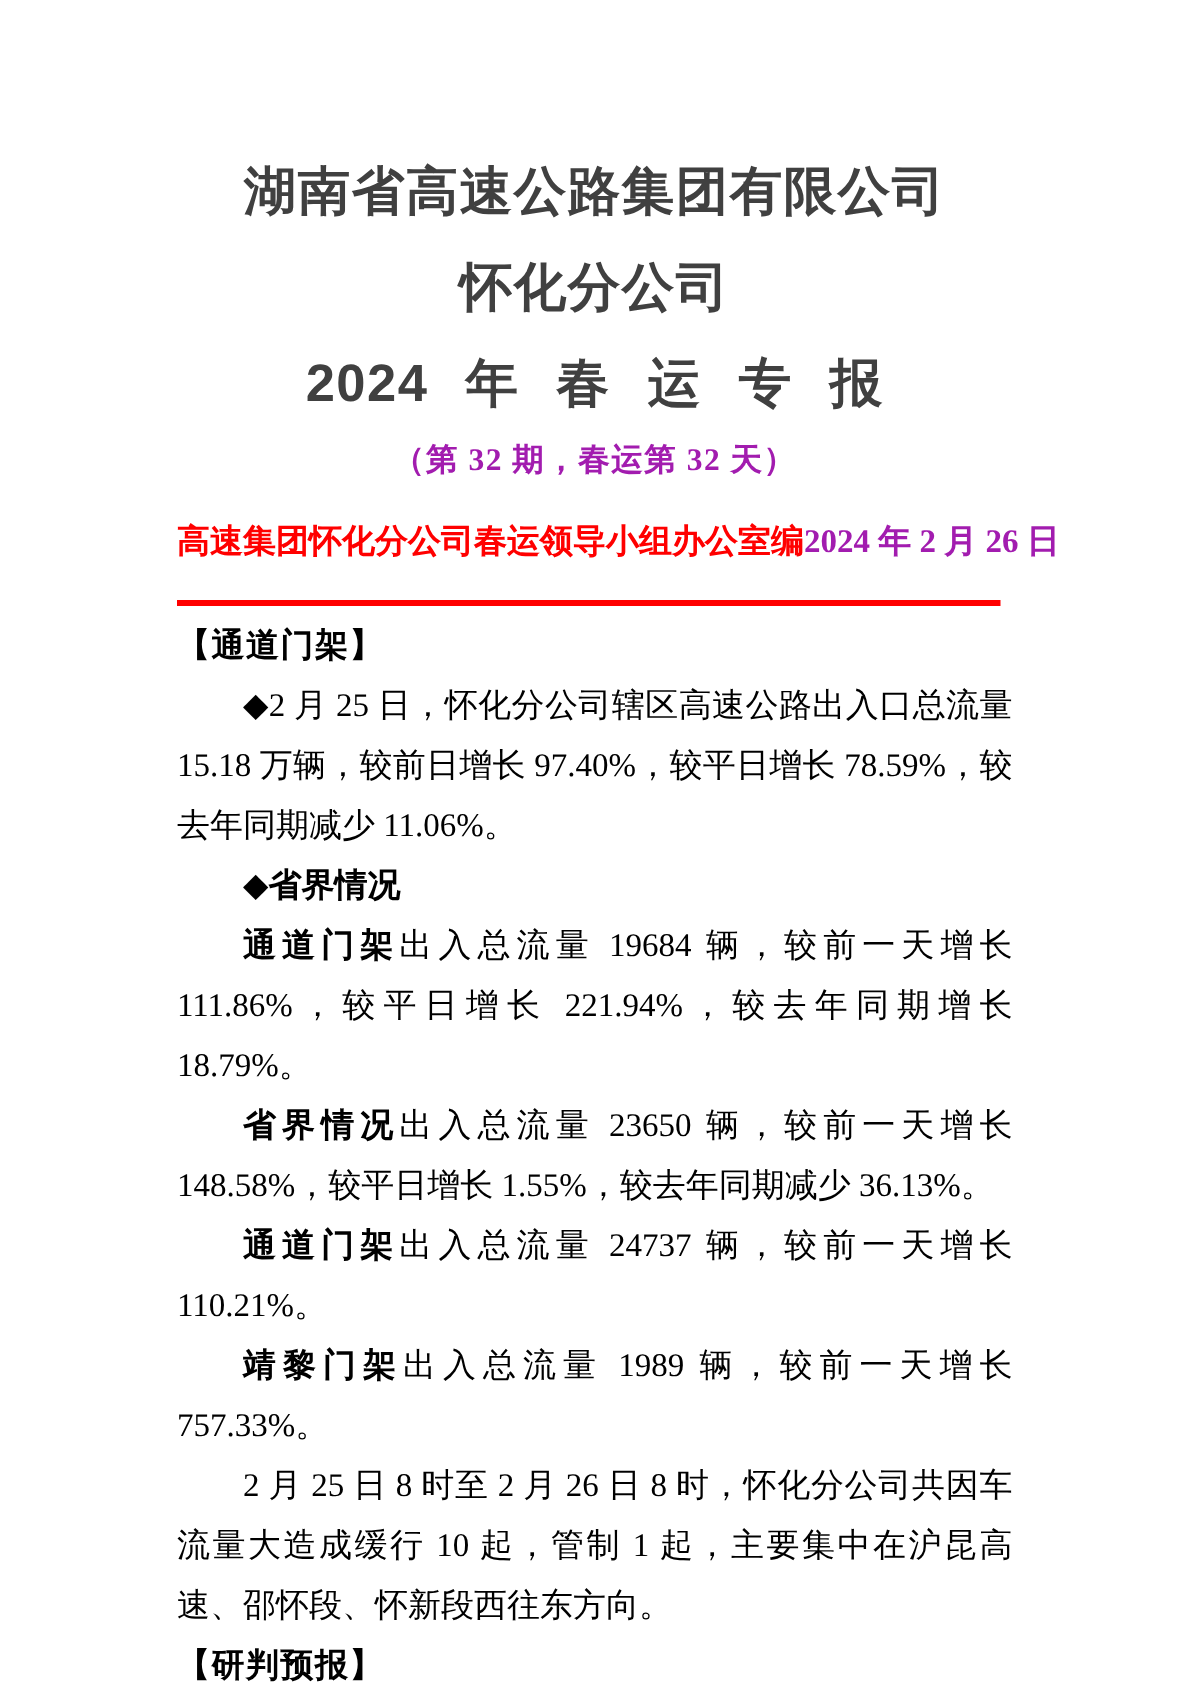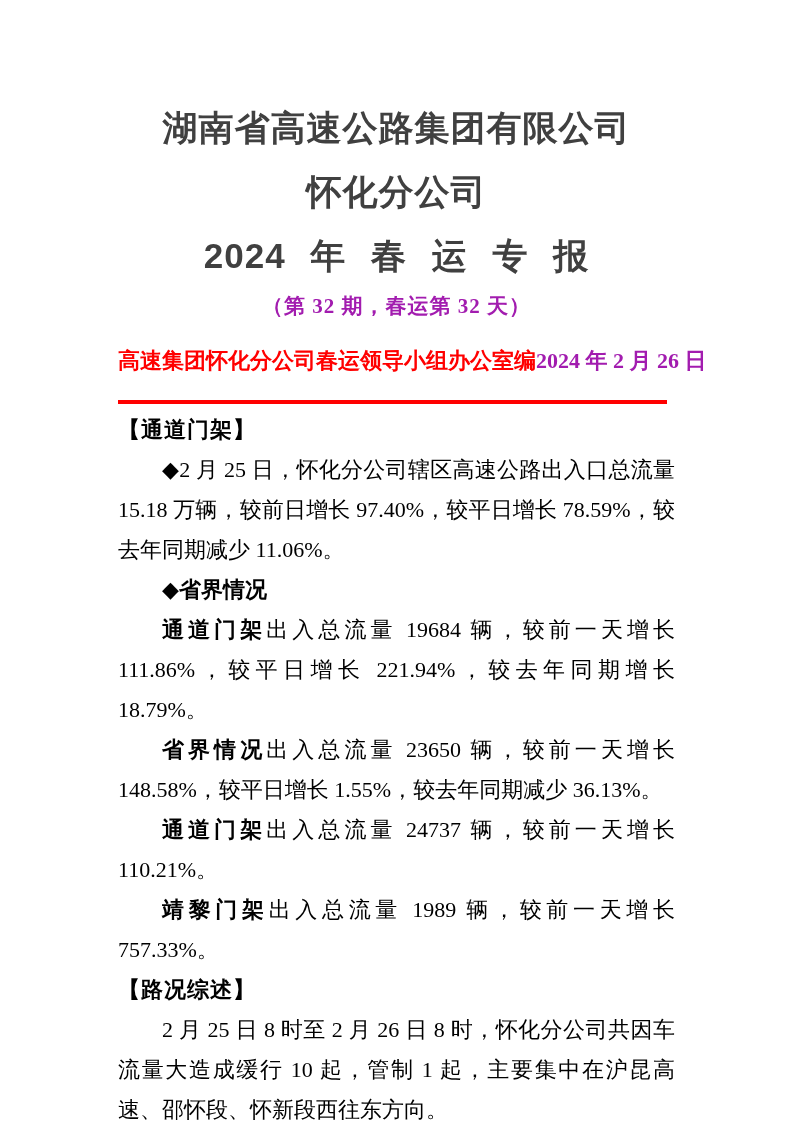--- a/index.html
+++ b/index.html
@@ -111,21 +111,20 @@
     <p class="para"><span class="bullet">◆</span><span class="lead">省界情况</span></p>
 
     <p class="para"><span class="lead">通道门架</span><span>出入总流量 19684 辆，较前一天增长 111.86%，较平日增长 221.94%，较去年同期增长 18.79%。</span></p>
 
     <p class="para"><span class="lead">省界情况</span><span>出入总流量 23650 辆，较前一天增长 148.58%，较平日增长 1.55%，较去年同期减少 36.13%。</span></p>
 
     <p class="para"><span class="lead">通道门架</span><span>出入总流量 24737 辆，较前一天增长 110.21%。</span></p>
 
     <p class="para"><span class="lead">靖黎门架</span><span>出入总流量 1989 辆，较前一天增长 757.33%。</span></p>
 
-    <h2 class="section-header">【路况综述】</h2>
 
     <p class="para"><span>2 月 25 日 8 时至 2 月 26 日 8 时，怀化分公司共因车流量大造成缓行 10 起，管制 1 起，主要集中在沪昆高速、邵怀段、怀新段西往东方向。</span></p>
 
     <h2 class="section-header">【研判预报】</h2>
 
   </div>
 
 </div>
 
 </body></html>

